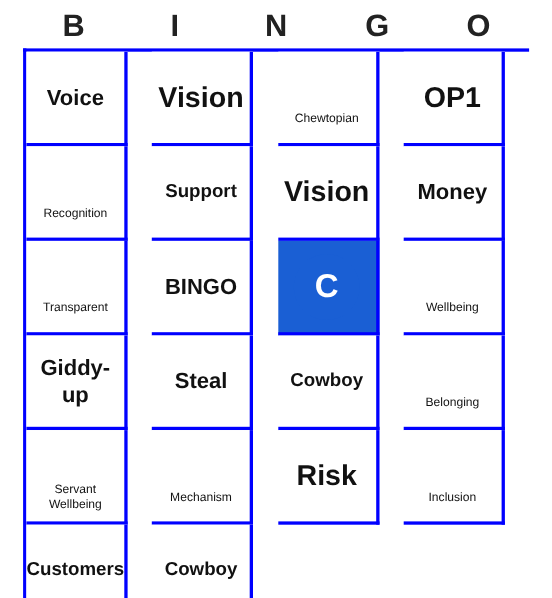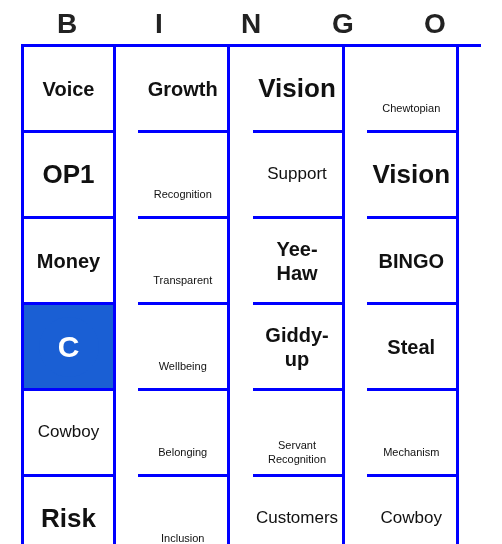--- a/index.html
+++ b/index.html
@@ -53,21 +53,21 @@
     .bingo-cell.large span {
       font-size: 20px;
       font-weight: bold;
     }
     .bingo-cell.xlarge span {
       font-size: 26px;
       font-weight: bold;
     }
     .bingo-cell.medium span {
       font-size: 17px;
-      font-weight: normal;
+      font-weight: bold;
     }
     .bingo-cell.free {
       background: #1a5fd4;
     }
     .free-circle {
       width: 60px;
       height: 60px;
       border-radius: 50%;
       background: #1a5fd4;
       display: flex;
@@ -92,23 +92,20 @@
     <div class="bingo-header-cell">N</div>
     <div class="bingo-header-cell">G</div>
     <div class="bingo-header-cell">O</div>
   </div>
 
 <div class="bingo-grid">
 
 <div class="bingo-cell large">
       <span>Voice</span>
     </div>
-    <div class="bingo-cell large">
-      <span>Growth</span>
-    </div>
     <div class="bingo-cell xlarge">
       <span>Vision</span>
     </div>
     <div class="bingo-cell small">
       <span>Chewtopian</span>
     </div>
     <div class="bingo-cell xlarge">
       <span>OP1</span>
     </div>
     <div class="bingo-cell small">
@@ -120,23 +117,20 @@
     <div class="bingo-cell xlarge">
       <span>Vision</span>
     </div>
     <div class="bingo-cell large">
       <span>Money</span>
     </div>
     <div class="bingo-cell small">
       <span>Transparent</span>
     </div>
     <div class="bingo-cell large">
-      <span>Yee-Haw</span>
-    </div>
-    <div class="bingo-cell large">
       <span>BINGO</span>
     </div>
     <div class="bingo-cell free">
       <div class="free-circle">C</div>
     </div>
     <div class="bingo-cell small">
       <span>Wellbeing</span>
     </div>
     <div class="bingo-cell large">
       <span>Giddy-up</span>
@@ -144,21 +138,21 @@
     <div class="bingo-cell large">
       <span>Steal</span>
     </div>
     <div class="bingo-cell medium">
       <span>Cowboy</span>
     </div>
     <div class="bingo-cell small">
       <span>Belonging</span>
     </div>
     <div class="bingo-cell small">
-      <span>Servant Recognition</span>
+      <span>Servant Wellbeing</span>
     </div>
     <div class="bingo-cell small">
       <span>Mechanism</span>
     </div>
     <div class="bingo-cell xlarge">
       <span>Risk</span>
     </div>
     <div class="bingo-cell small">
       <span>Inclusion</span>
     </div>

